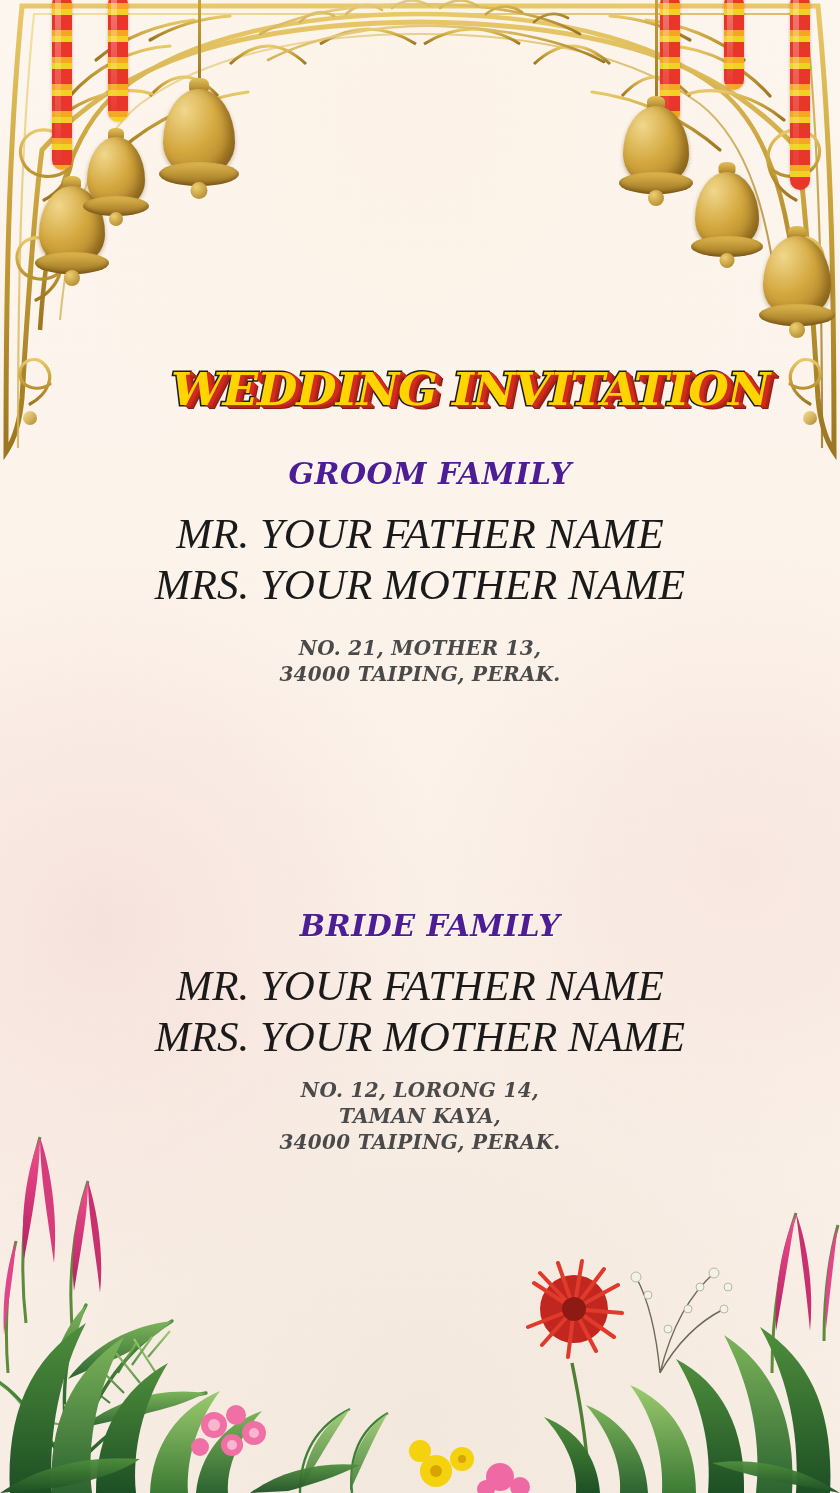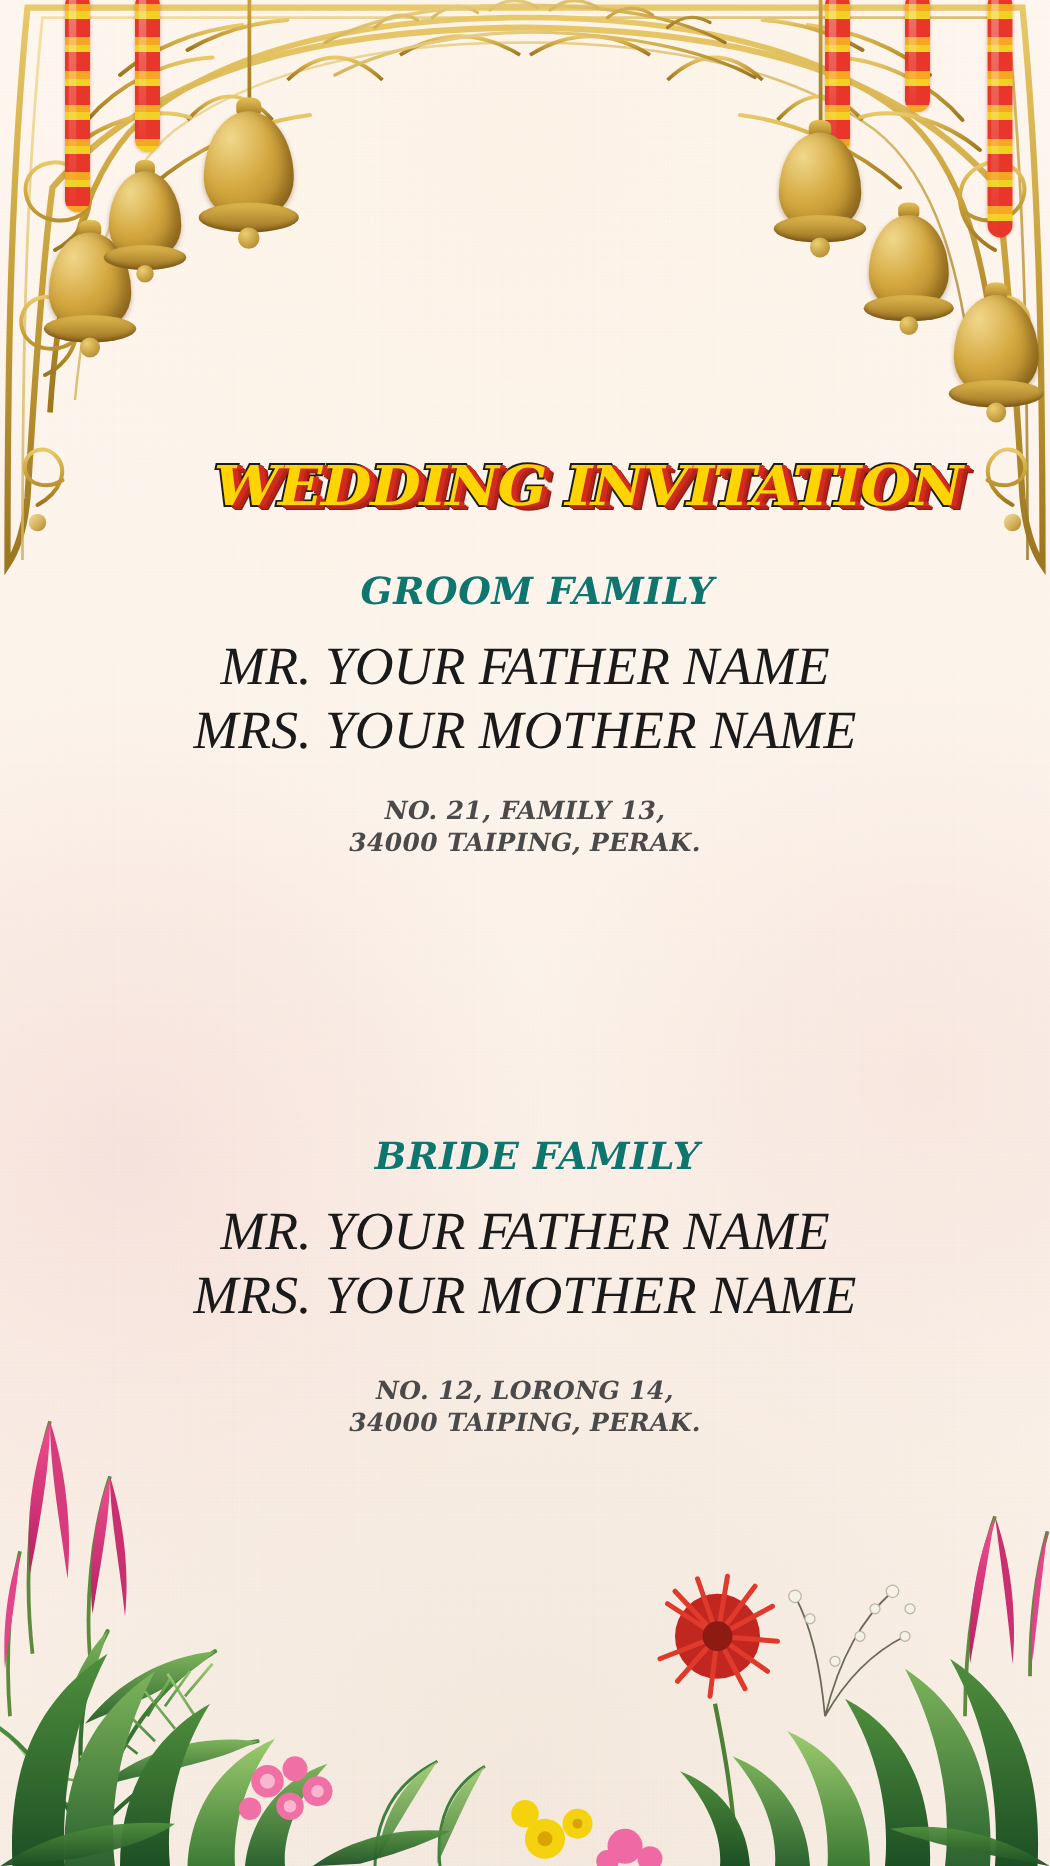--- a/index.html
+++ b/index.html
@@ -123,21 +123,21 @@
   }
 
   
   .block { position: absolute; left: 0; width: 840px; text-align: center; }
   .family-label {
     font-family: "DejaVu Serif", serif;
     font-weight: bold;
     font-style: italic;
     font-size: 30px;
     letter-spacing: .5px;
-    color: #0f766e;
+    color: #4c1d95;
     text-shadow: 1px 1px 0 rgba(255,255,255,.7);
     margin-left: 20px;
   }
   .parent-name {
     font-family: "Liberation Serif", serif;
     font-style: italic;
     font-size: 43px;
     line-height: 1.18;
     color: #1a1a1a;
   }
@@ -281,31 +281,32 @@
 
   <div class="title-wrap">
     <span class="title">WEDDING INVITATION</span>
   </div>
 
   <div class="block" style="top:456px;">
     <div class="family-label">GROOM FAMILY</div>
     <div class="parent-name" style="margin-top:18px;">MR. YOUR FATHER NAME</div>
     <div class="parent-name">MRS. YOUR MOTHER NAME</div>
     <div class="address" style="margin-top:26px;">
-      <div>NO. 21, FAMILY 13,</div>
+      <div>NO. 21, MOTHER 13,</div>
       <div>34000 TAIPING, PERAK.</div>
     </div>
   </div>
 
   <div class="block" style="top:908px;">
     <div class="family-label">BRIDE FAMILY</div>
     <div class="parent-name" style="margin-top:18px;">MR. YOUR FATHER NAME</div>
     <div class="parent-name">MRS. YOUR MOTHER NAME</div>
-    <div class="address" style="margin-top:38px;">
+    <div class="address" style="margin-top:16px;">
       <div>NO. 12, LORONG 14,</div>
+      <div>TAMAN KAYA,</div>
       <div>34000 TAIPING, PERAK.</div>
     </div>
   </div>
 
   <div class="foliage">
     <svg width="840" height="420" viewBox="0 0 840 420" xmlns="http://www.w3.org/2000/svg">
       <defs>
         <linearGradient id="gr1" x1="0" y1="0" x2="0" y2="1">
           <stop offset="0%" stop-color="#4f8f3d"></stop>
             <stop offset="100%" stop-color="#1d4f24"></stop>

